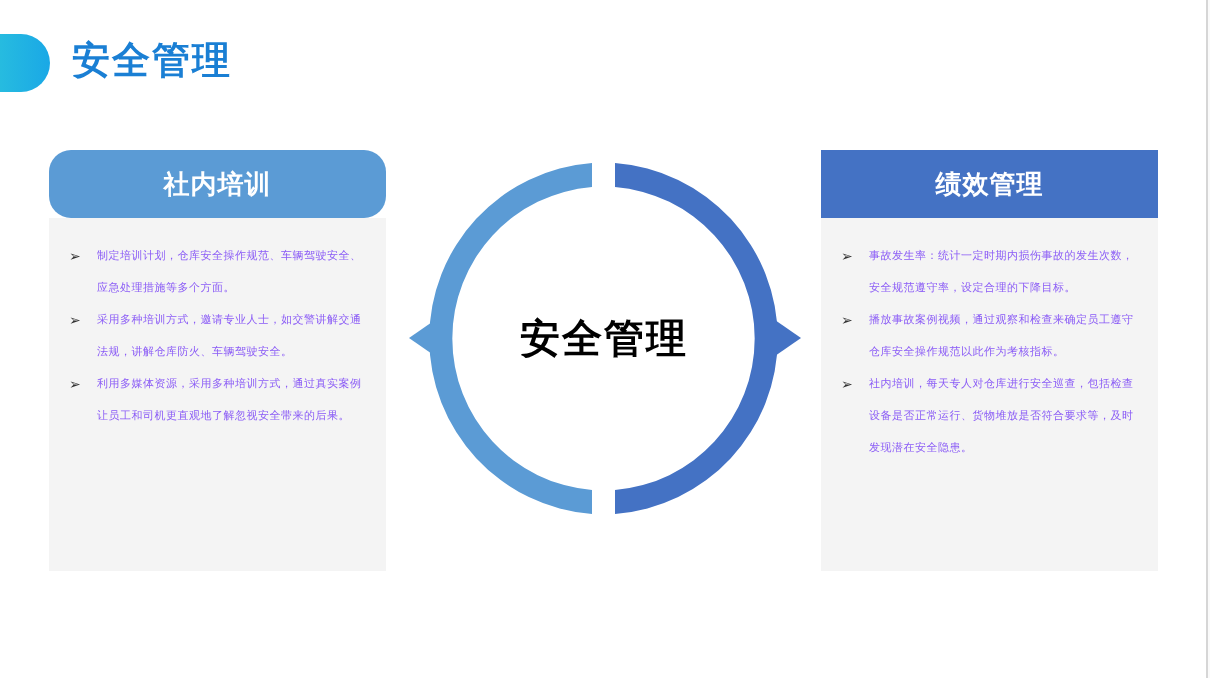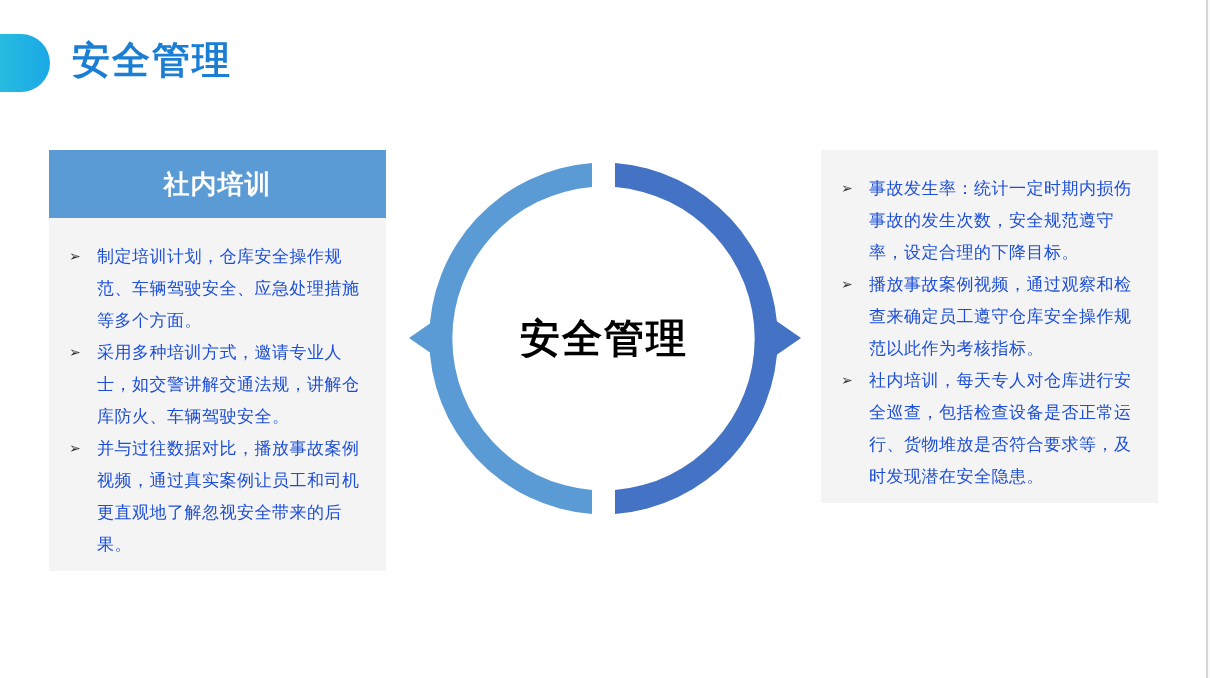--- a/index.html
+++ b/index.html
@@ -9,26 +9,26 @@
   .edge-right { position:absolute; left:1208px; top:0; width:2px; height:678px; background:#fafafa; }
   .title-tab { position:absolute; left:-30px; top:34px; width:80px; height:58px; border-radius:0 29px 29px 0;
                background:linear-gradient(90deg,#2ec7dc,#1aa8e6); }
   .page-title { position:absolute; left:72px; top:34px; font-size:38px; font-weight:bold; color:#1a7fd4;
                 letter-spacing:2px; line-height:52px; }
   .panel { position:absolute; top:150px; width:337px; }
   .panel-left { left:49px; }
   .panel-right { left:821px; }
   .panel-head { height:68px; display:flex; align-items:center; justify-content:center; color:#fff;
                 font-size:26px; font-weight:bold; letter-spacing:1px; }
-  .panel-left .panel-head { background:#5b9bd5; }
+  .panel-left .panel-head { background:#5b9bd5;border-radius:22px; }
   .panel-right .panel-head { background:#4472c4; }
   .panel-body { background:#f4f4f4; height:353px; padding:22px 20px 0 20px; box-sizing:border-box; }
   .item { display:flex; align-items:flex-start; margin:0; }
   .bullet { width:28px; flex:0 0 28px; font-size:14px; color:#333; line-height:32px; padding-left:0px; }
-  .item-text { font-size:17px; color:#1d4ed8; line-height:32px; width:268px; letter-spacing:0.5px; }
+  .item-text { font-size:11px; color:#8b5cf6; line-height:32px; width:268px; letter-spacing:0.5px; }
   .ring { position:absolute; left:405px; top:160px; width:400px; height:360px; }
   .center-label { position:absolute; left:470px; top:308px; width:268px; text-align:center; font-size:40px;
                   font-weight:bold; color:#000; letter-spacing:2px; line-height:60px; }
 </style>
 </head>
 <body>
 
 <div class="edge-line"></div>
 <div class="edge-right"></div>
 
@@ -43,35 +43,38 @@
     <div class="item">
       <span class="bullet">➢</span>
       <span class="item-text">制定培训计划，仓库安全操作规范、车辆驾驶安全、应急处理措施等多个方面。</span>
     </div>
     <div class="item">
       <span class="bullet">➢</span>
       <span class="item-text">采用多种培训方式，邀请专业人士，如交警讲解交通法规，讲解仓库防火、车辆驾驶安全。</span>
     </div>
     <div class="item">
       <span class="bullet">➢</span>
-      <span class="item-text">并与过往数据对比，播放事故案例视频，通过真实案例让员工和司机更直观地了解忽视安全带来的后果。</span>
+      <span class="item-text">利用多媒体资源，采用多种培训方式，通过真实案例让员工和司机更直观地了解忽视安全带来的后果。</span>
     </div>
   </div>
 </div>
 
 <svg class="ring" viewBox="0 0 400 360" width="400" height="360">
 
   <path d="M 187 3 A 176 176 0 0 0 187 354 L 187 330 A 152 152 0 0 1 187 27 Z" fill="#5b9bd5"></path>
   <polygon points="4,178 30,160 30,196" fill="#5b9bd5"></polygon>
   <path d="M 210 3 A 176 176 0 0 1 210 354 L 210 330 A 152 152 0 0 0 210 27 Z" fill="#4472c4"></path>
   <polygon points="396,178 370,160 370,196" fill="#4472c4"></polygon>
 </svg>
 <div class="center-label">安全管理</div>
 
 <div class="panel panel-right">
+  <div class="panel-head">
+    <span>绩效管理</span>
+  </div>
   <div class="panel-body">
     <div class="item">
       <span class="bullet">➢</span>
       <span class="item-text">事故发生率：统计一定时期内损伤事故的发生次数，安全规范遵守率，设定合理的下降目标。</span>
     </div>
     <div class="item">
       <span class="bullet">➢</span>
       <span class="item-text">播放事故案例视频，通过观察和检查来确定员工遵守仓库安全操作规范以此作为考核指标。</span>
     </div>
     <div class="item">

